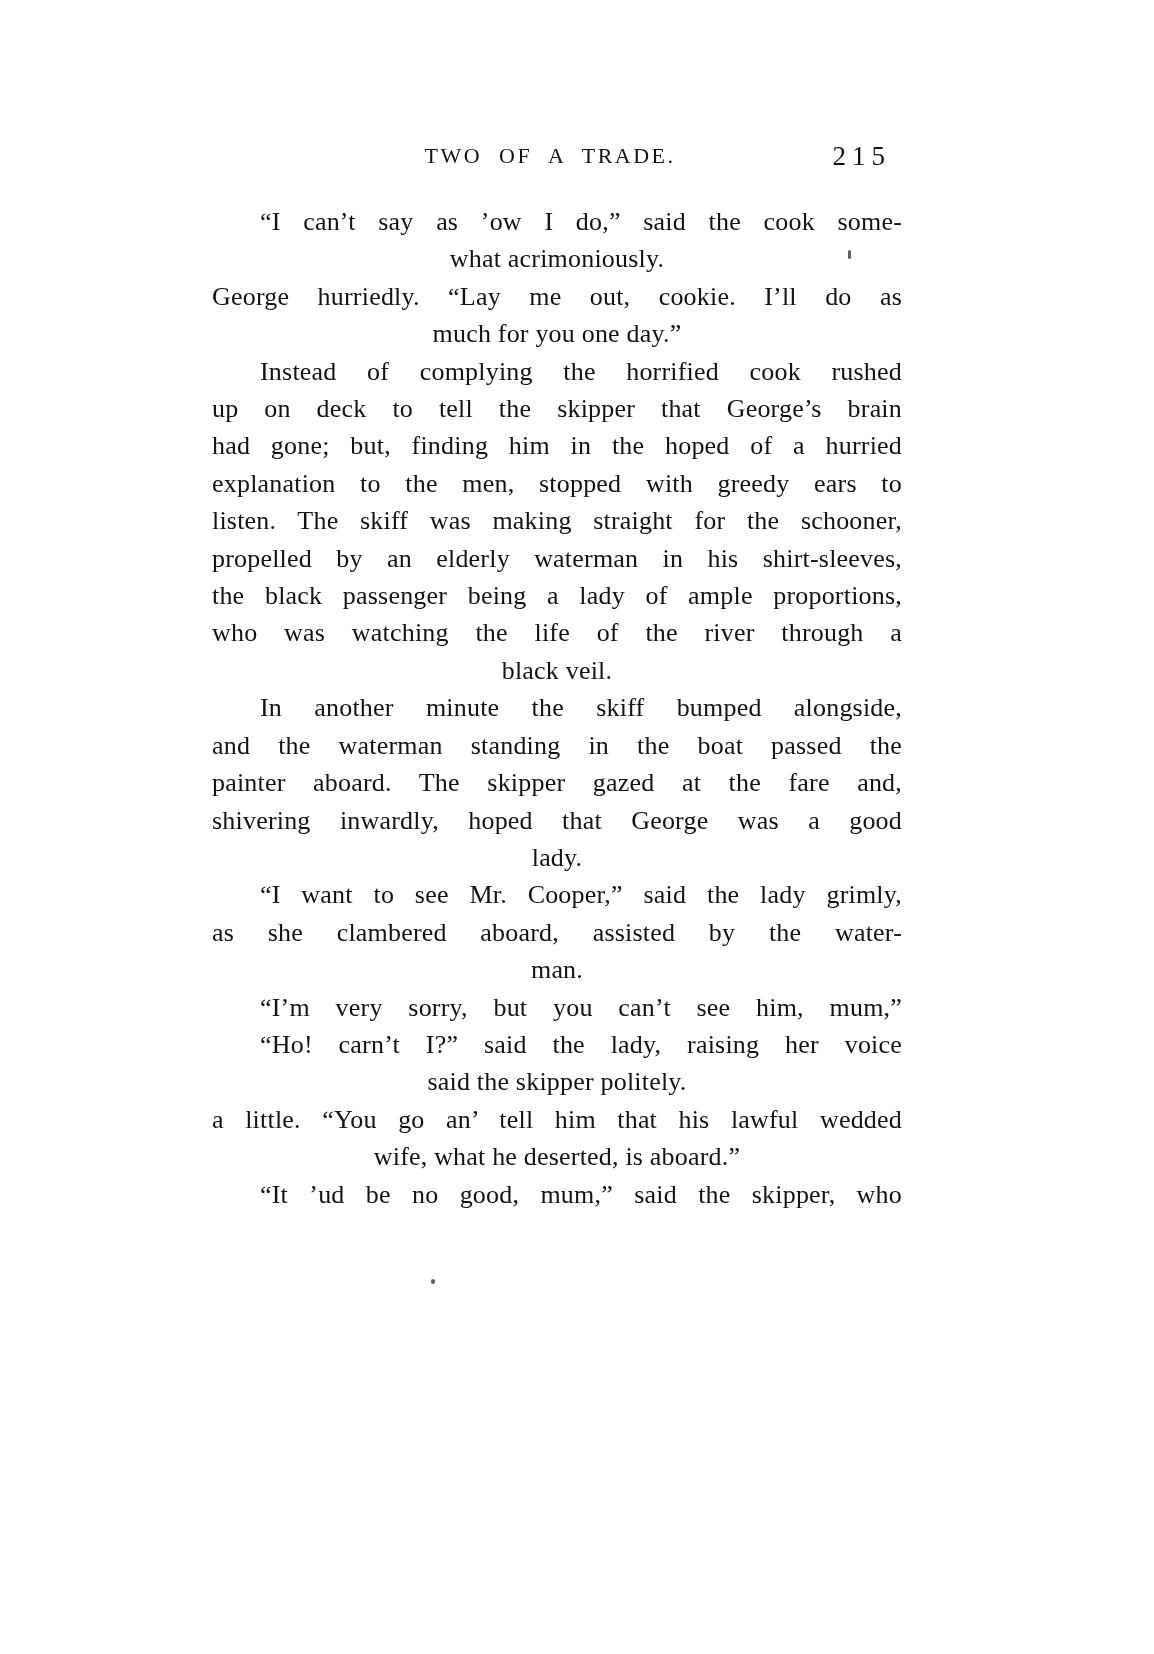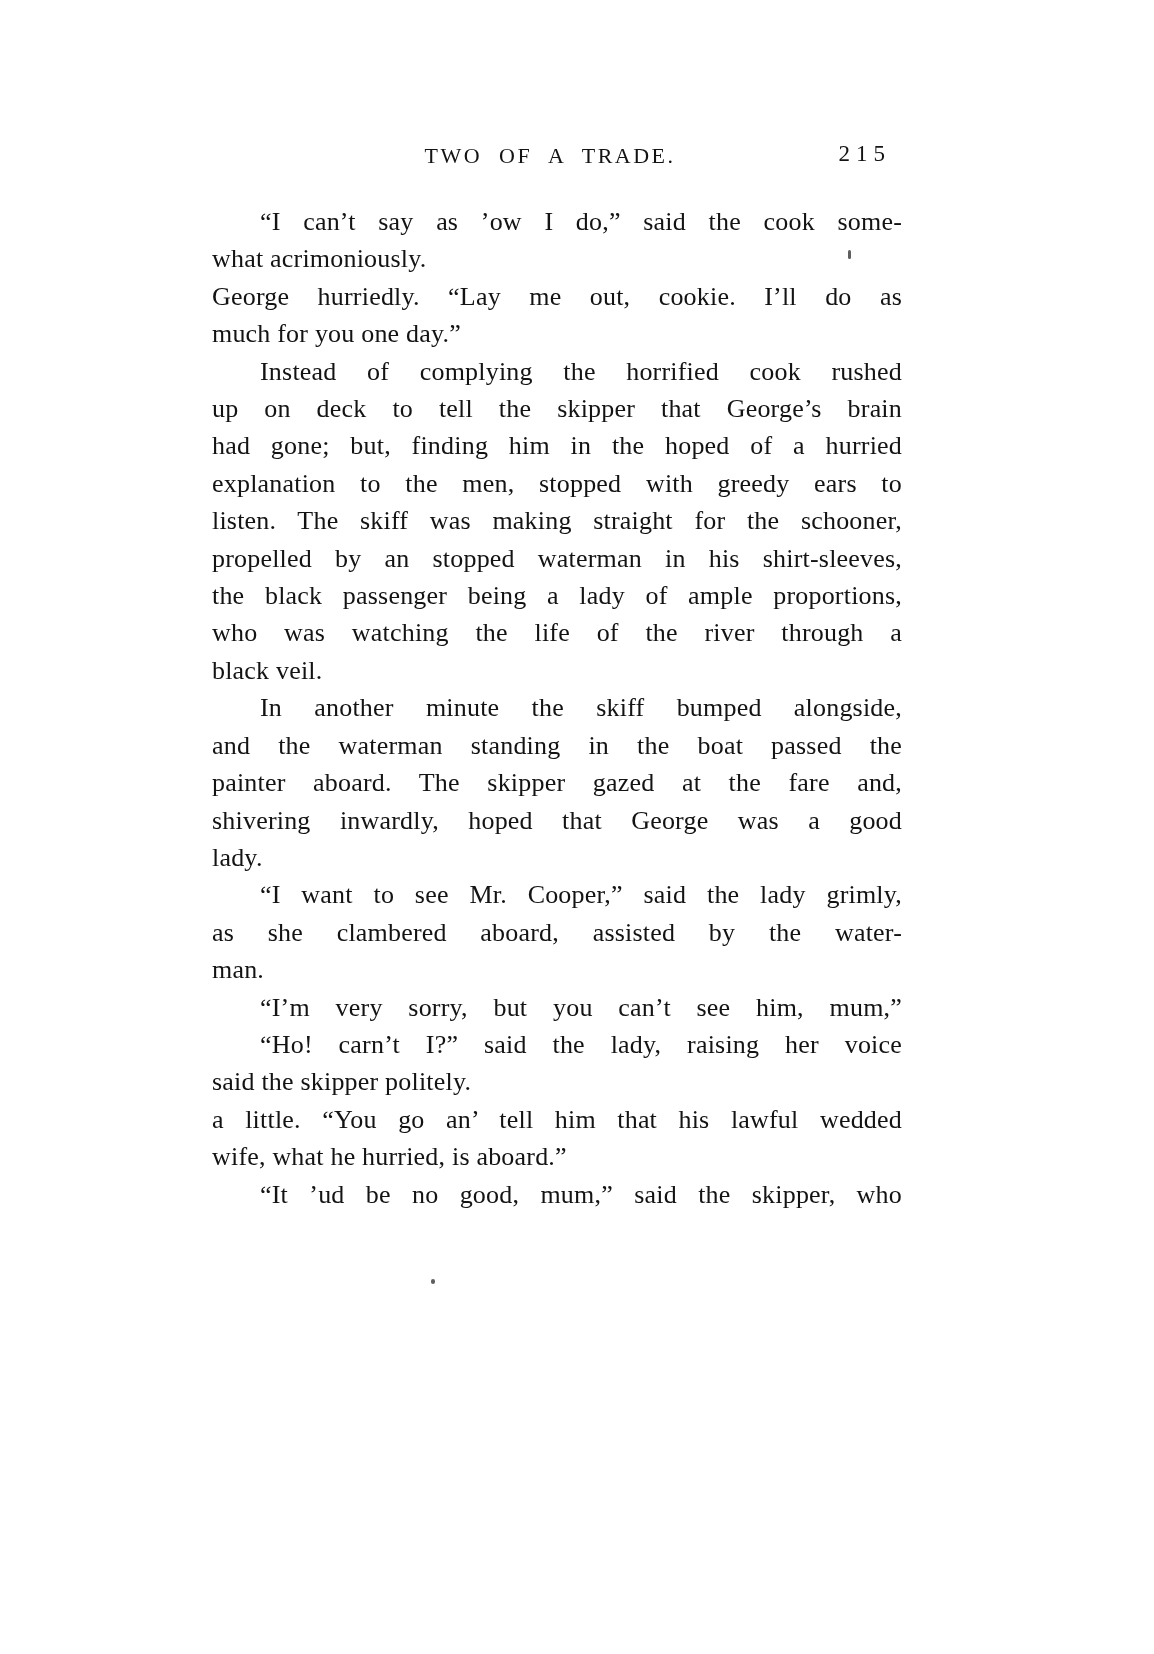--- a/index.html
+++ b/index.html
@@ -31,34 +31,34 @@
     text-align: center;
     font-size: 22px;
     letter-spacing: 2.5px;
     word-spacing: 9px;
     font-weight: 500;
   }
   .page-number {
     position: absolute;
     right: 4px;
     top: -2px;
-    font-size: 23px;
+    font-size: 27px;
     letter-spacing: 6px;
   }
   .text-body {
     position: absolute;
     top: 203px;
     left: 212px;
     width: 690px;
   }
   .line {
     font-size: 26px;
     line-height: 37.4px;
     white-space: normal;
-    text-align: left;
+    text-align: center;
     letter-spacing: 0.2px;
   }
   .line.j {
     text-align: justify;
     text-align-last: justify;
   }
   .line.indent {
     text-indent: 48px;
   }
   .speck {
@@ -81,35 +81,35 @@
   <div class="text-body">
       <div class="line indent j">“I can’t say as ’ow I do,” said the cook some-</div>
       <div class="line">what acrimoniously.</div>
       <div class="line j">George hurriedly. “Lay me out, cookie. I’ll do as</div>
       <div class="line">much for you one day.”</div>
       <div class="line indent j">Instead of complying the horrified cook rushed</div>
       <div class="line j">up on deck to tell the skipper that George’s brain</div>
       <div class="line j">had gone; but, finding him in the hoped of a hurried</div>
       <div class="line j">explanation to the men, stopped with greedy ears to</div>
       <div class="line j">listen. The skiff was making straight for the schooner,</div>
-      <div class="line j">propelled by an stopped waterman in his shirt-sleeves,</div>
+      <div class="line j">propelled by an elderly waterman in his shirt-sleeves,</div>
       <div class="line j">the black passenger being a lady of ample proportions,</div>
       <div class="line j">who was watching the life of the river through a</div>
       <div class="line">black veil.</div>
       <div class="line indent j">In another minute the skiff bumped alongside,</div>
       <div class="line j">and the waterman standing in the boat passed the</div>
       <div class="line j">painter aboard. The skipper gazed at the fare and,</div>
       <div class="line j">shivering inwardly, hoped that George was a good</div>
       <div class="line">lady.</div>
       <div class="line indent j">“I want to see Mr. Cooper,” said the lady grimly,</div>
       <div class="line j">as she clambered aboard, assisted by the water-</div>
       <div class="line">man.</div>
       <div class="line indent j">“I’m very sorry, but you can’t see him, mum,”</div>
       <div class="line indent j">“Ho! carn’t I?” said the lady, raising her voice</div>
       <div class="line">said the skipper politely.</div>
       <div class="line j">a little. “You go an’ tell him that his lawful wedded</div>
-      <div class="line">wife, what he hurried, is aboard.”</div>
+      <div class="line">wife, what he deserted, is aboard.”</div>
       <div class="line indent j">“It ’ud be no good, mum,” said the skipper, who</div>
     </div>
 
 <div class="speck" style="left: 848px; top: 250px; width: 3px; height: 9px;"></div>
     <div class="speck" style="left: 431px; top: 1279px; width: 4px; height: 5px;"></div>
   </div>
 
 </body></html>

